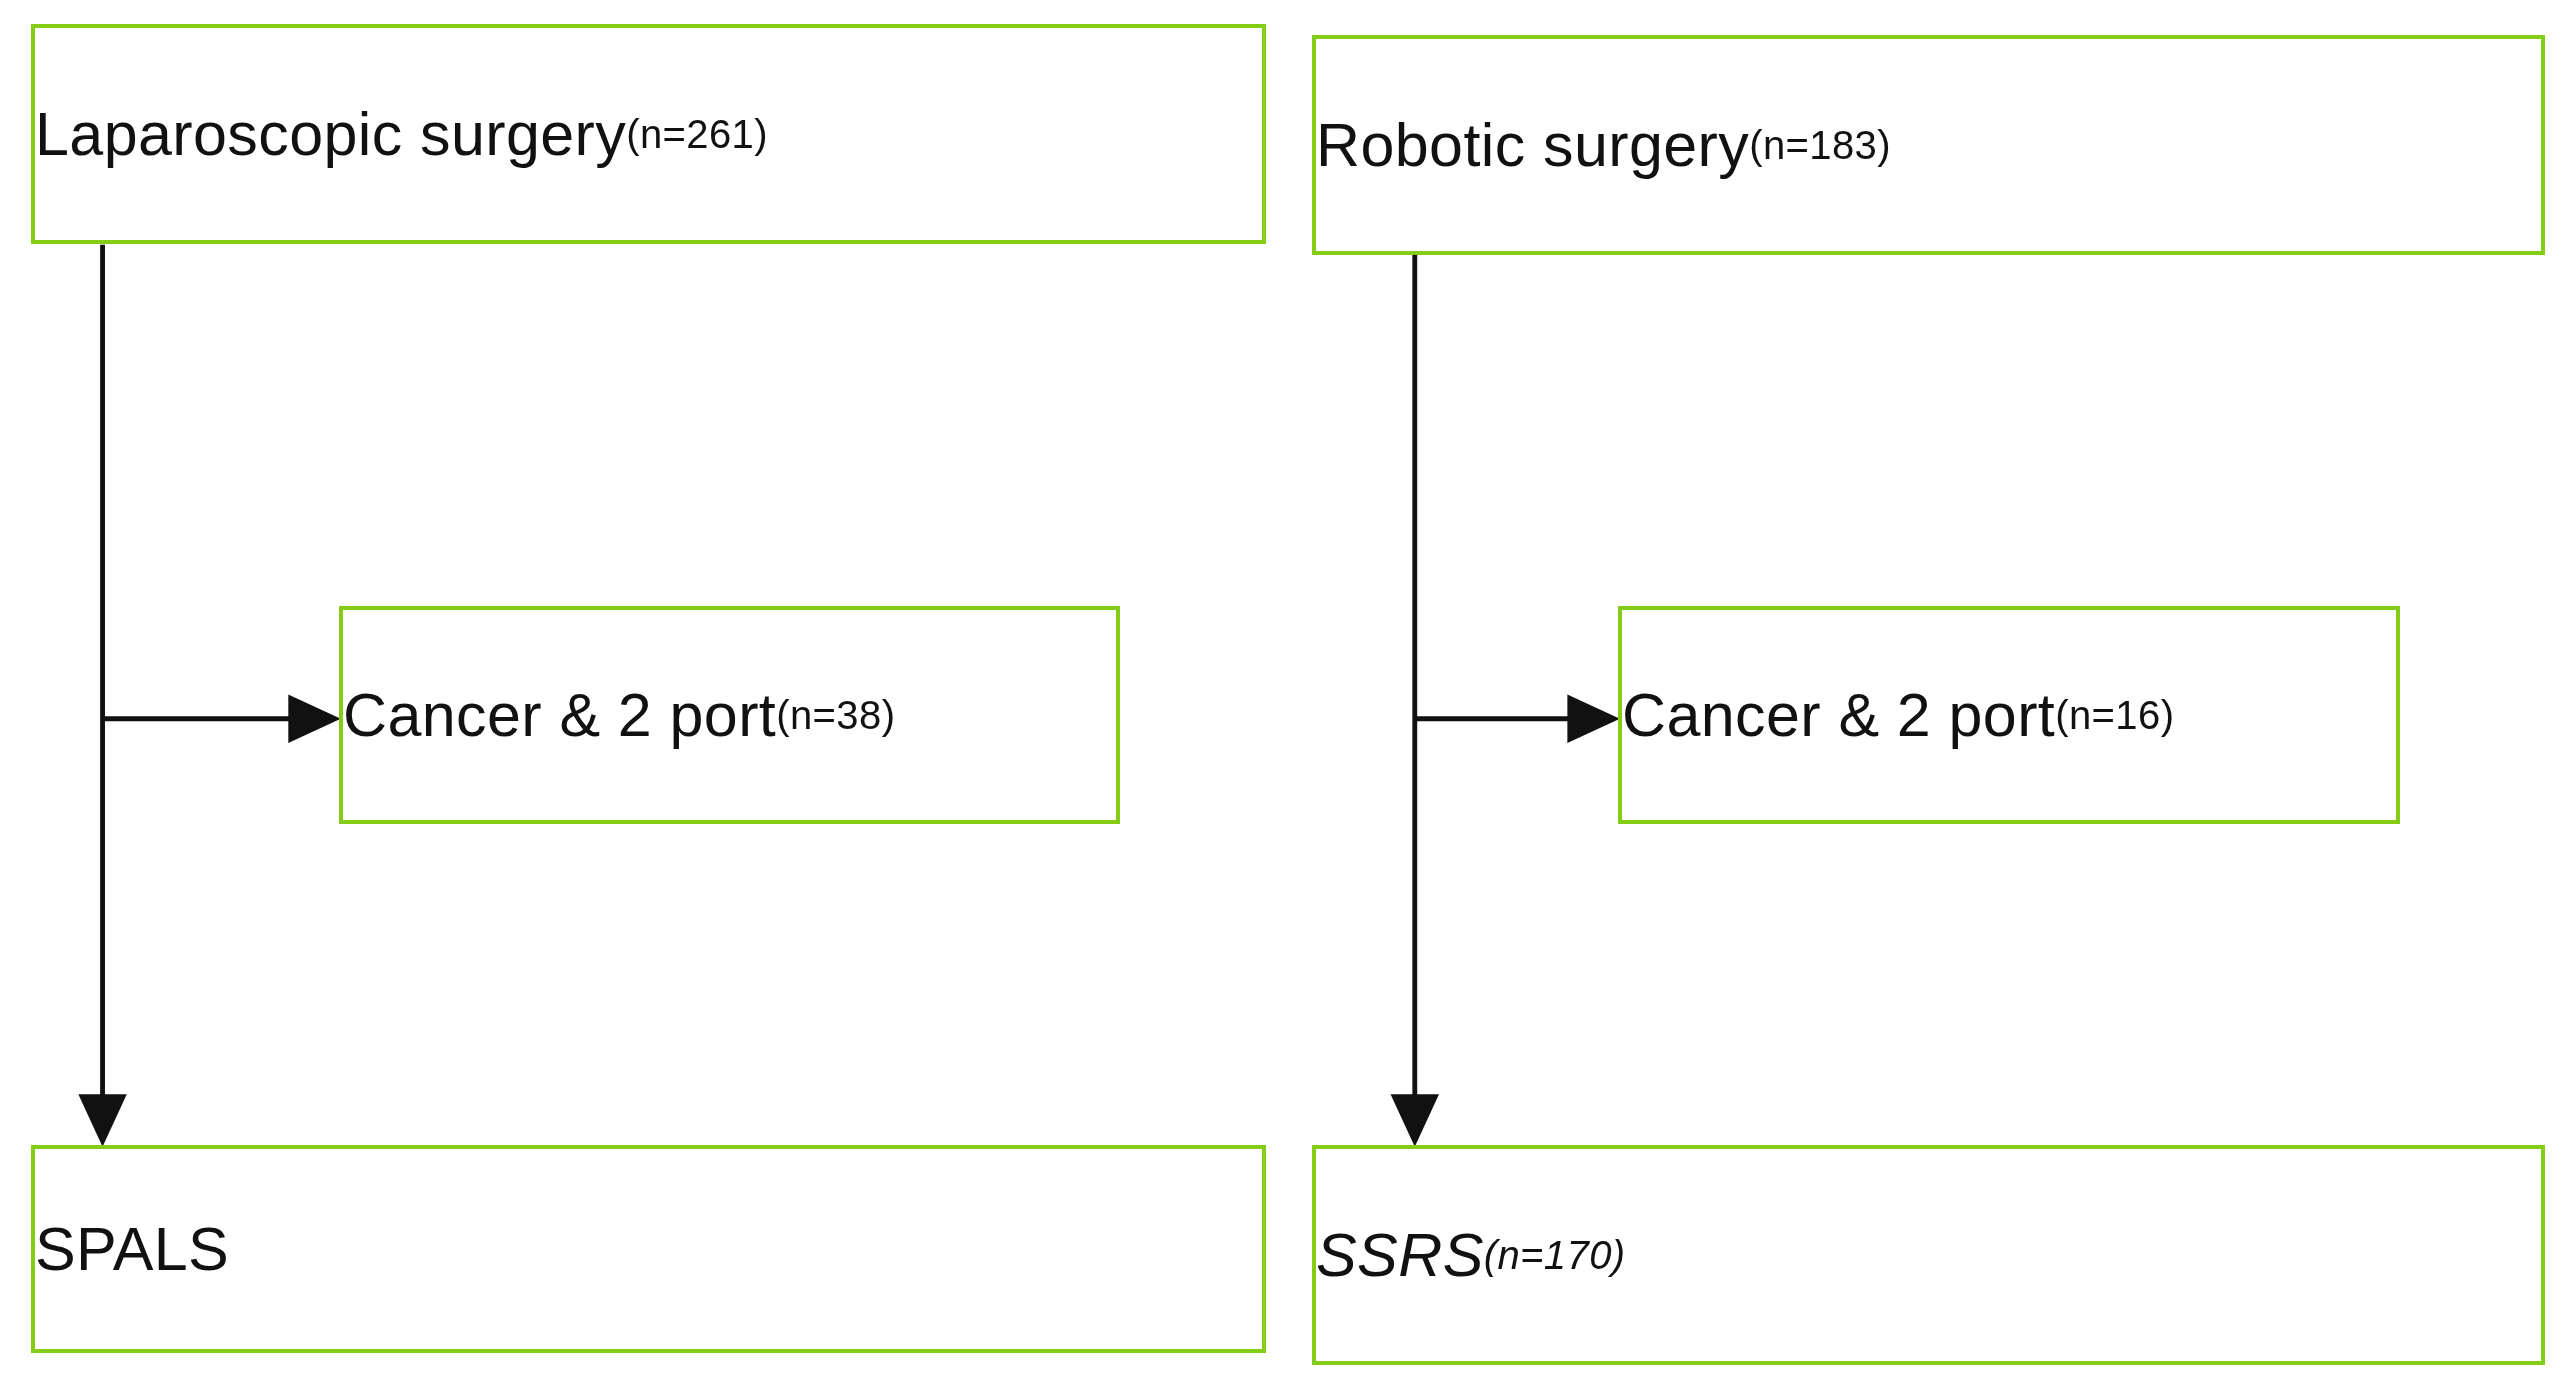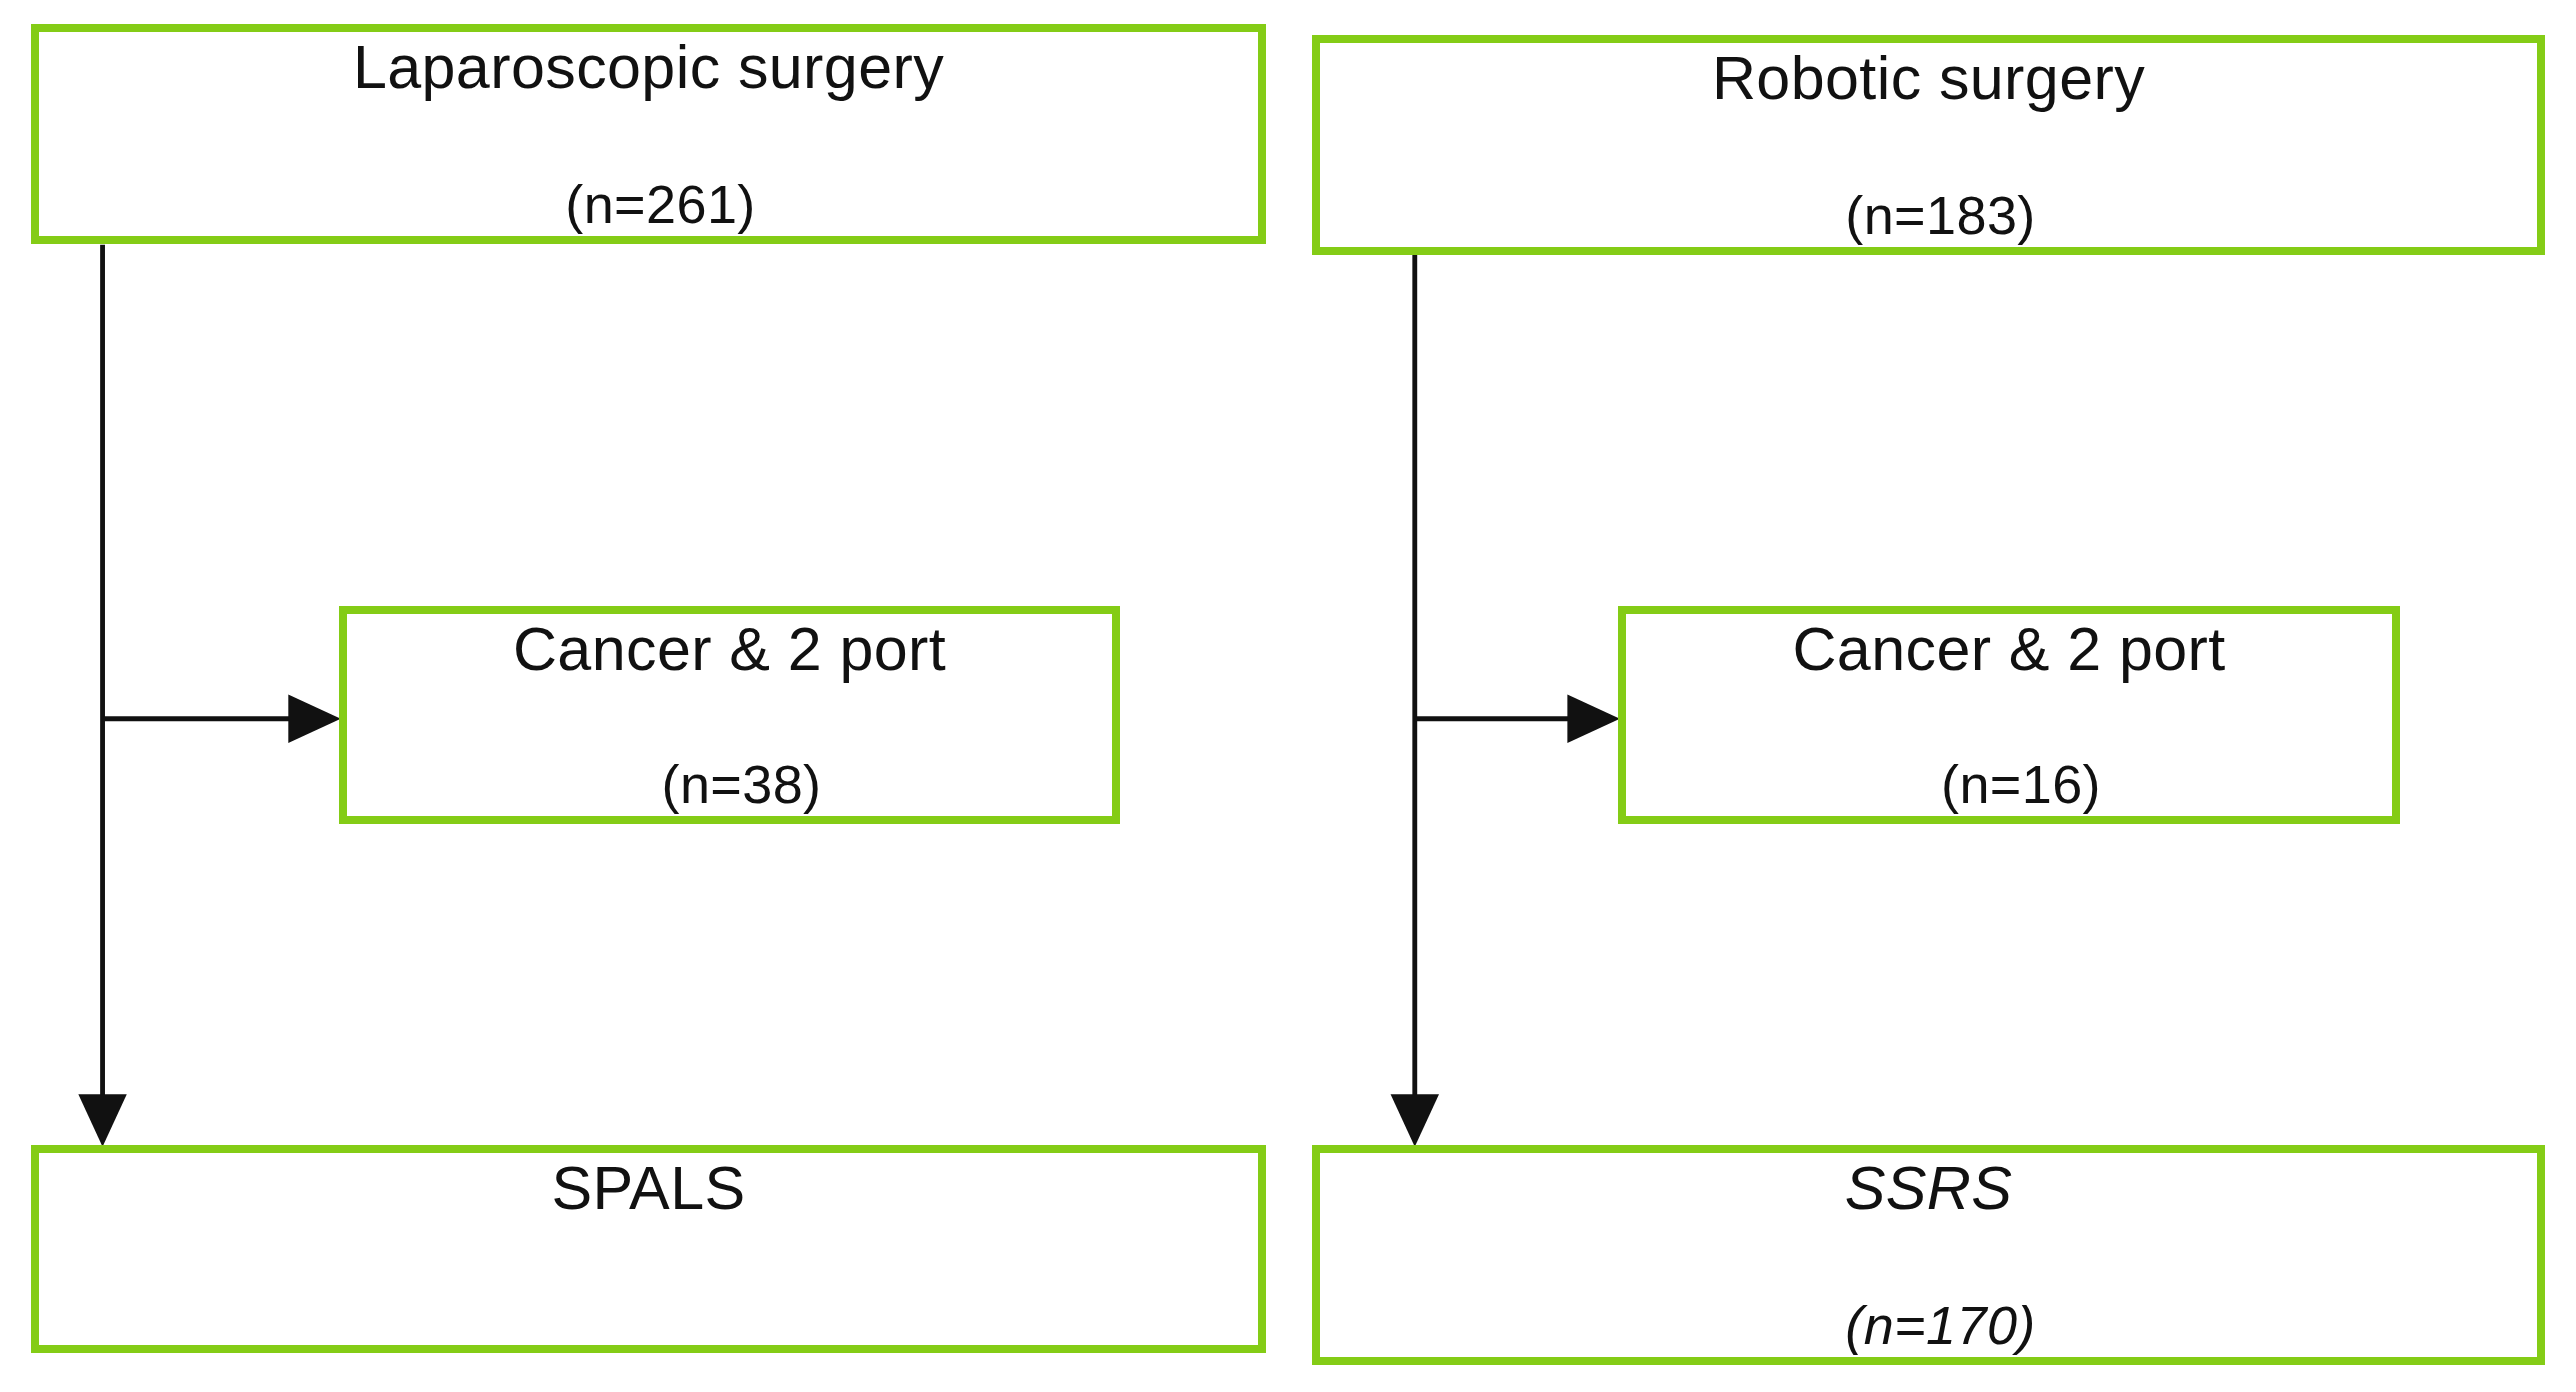--- a/index.html
+++ b/index.html
@@ -12,41 +12,40 @@
     position: relative;
     width: 2576px;
     height: 1393px;
     background: #ffffff;
     overflow: hidden;
     font-family: "Liberation Sans", "DejaVu Sans", sans-serif;
   }
   .flow-box {
     position: absolute;
     box-sizing: border-box;
-    border: 8px solid #84cc16;
+    border: 4px solid #84cc16;
     background: #ffffff;
     display: flex;
-    flex-direction: column;
+    flex-direction: row;
     align-items: center;
-    justify-content: space-between;
+    justify-content: flex-start;
     text-align: center;
     color: #111111;
   }
   .box-title {
     font-size: 61px;
     line-height: 1.16;
     letter-spacing: 0.4px;
     white-space: nowrap;
   }
   .box-count {
-    font-size: 54px;
+    font-size: 40px;
     line-height: 1.16;
     letter-spacing: 0.4px;
     white-space: nowrap;
-    margin-left: 24px;
   }
   
   #box-laparoscopic { left: 31px;   top: 24px;   width: 1235px; height: 220px; }
   #box-robotic      { left: 1312px; top: 35px;   width: 1233px; height: 220px; }
   #box-cancer-left  { left: 339px;  top: 606px;  width: 781px;  height: 218px; }
   #box-cancer-right { left: 1618px; top: 606px;  width: 782px;  height: 218px; }
   #box-spals        { left: 31px;   top: 1145px; width: 1235px; height: 208px; }
   #box-ssrs         { left: 1312px; top: 1145px; width: 1233px; height: 220px; font-style: italic; }
 
   

